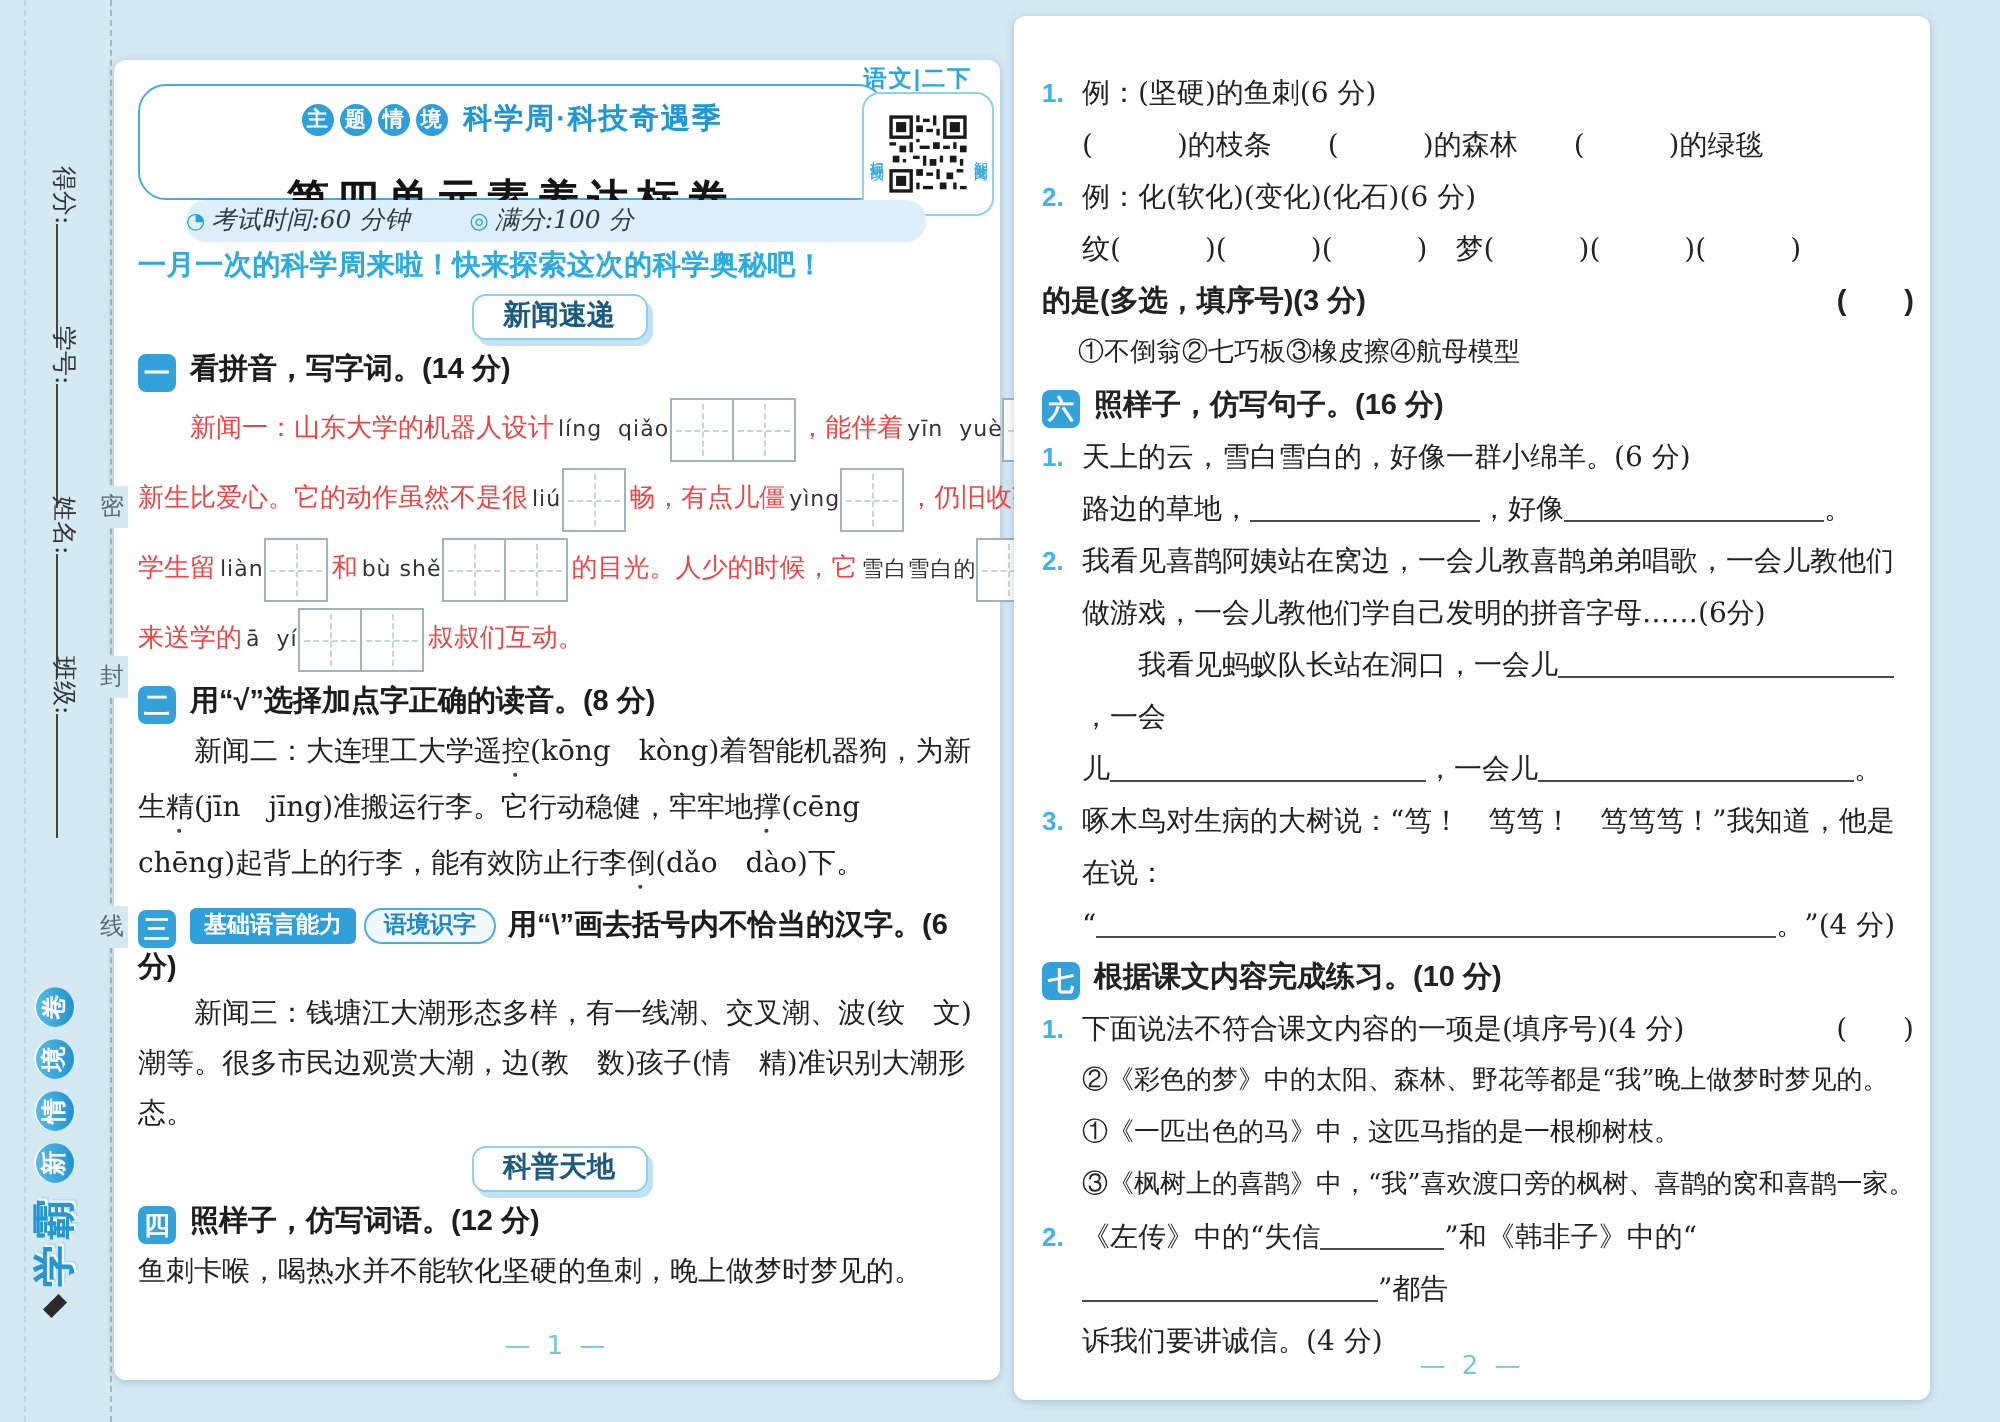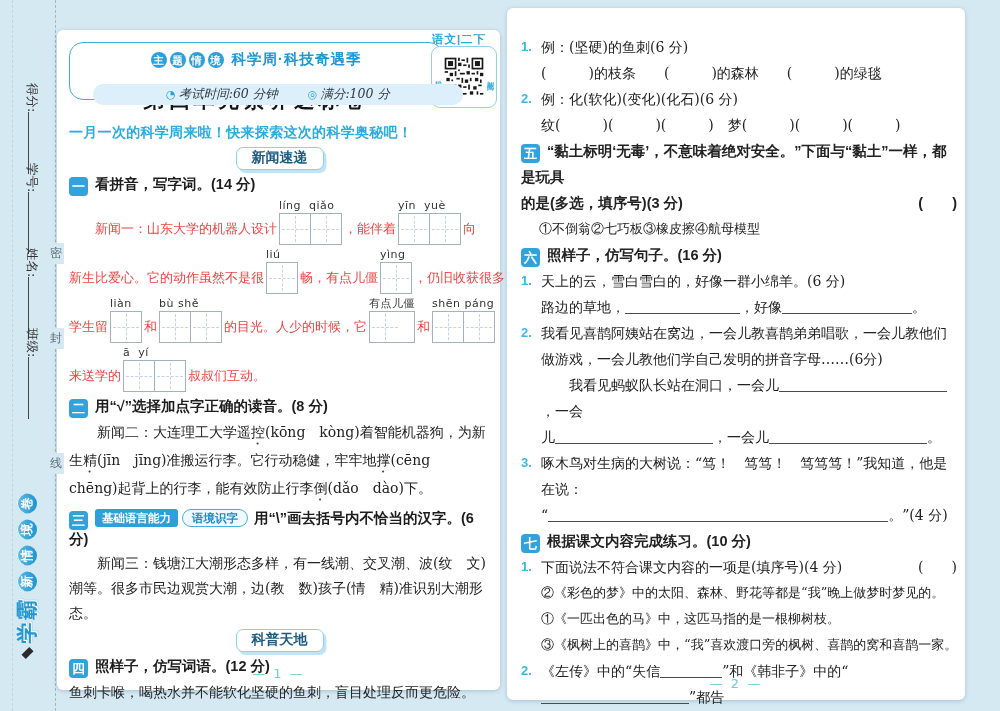--- a/index.html
+++ b/index.html
@@ -35,22 +35,22 @@
   .tcirc{display:inline-block;width:16px;height:16px;border-radius:50%;background:#2f9fd9;
          color:#fff;text-align:center;font:700 10.5px/16px "Liberation Sans",sans-serif;}
   .theme-title{font:700 14.5px "Liberation Sans",sans-serif;color:#1f97d4;margin-left:5px;letter-spacing:1px;}
   .paper-title{text-align:center;font:700 21px "DejaVu Serif",serif;color:#141414;
                letter-spacing:4px;margin-top:17px;}
   .edition{position:absolute;left:364px;top:2px;width:76px;text-align:center;
            font:700 11.5px "Liberation Sans",sans-serif;color:#2aa8dc;letter-spacing:1px;}
   .qrbox{position:absolute;left:374px;top:16px;width:64px;height:60px;border:1.5px solid #8fd0ee;
          border-radius:9px;background:#fff;display:flex;align-items:center;justify-content:center;gap:1px;}
   .qrside{writing-mode:vertical-rl;font-size:7px;color:#35aadd;letter-spacing:1px;line-height:8px;}
-  .info-strip{position:absolute;left:36px;top:54px;width:370px;height:21px;background:#ddeffa;
-              border-radius:10px;display:flex;justify-content:center;align-items:center;gap:30px;
+  .info-strip{position:absolute;left:36px;top:70px;width:370px;height:21px;background:#ddeffa;
+              border-radius:10px;display:flex;justify-content:flex-start;align-items:center;gap:30px;
               font:italic 12.5px "DejaVu Serif",serif;color:#2f3a42;}
   .info-ico{font-style:normal;color:#2aa0d8;font-size:11px;margin-right:3px;font-family:"DejaVu Sans",sans-serif;}
   
   .content{position:absolute;left:12px;right:10px;top:94px;}
   .intro{font:700 14px "Liberation Sans",sans-serif;color:#2cabdf;margin:0 0 5px;letter-spacing:.3px;}
   .sec-wrap{text-align:center;margin:3px 0 4px;}
   .sec-badge{display:inline-block;padding:1px 15px 2px;background:#fff;border:1.5px solid #8ecfec;
              border-radius:7px;font:700 14px "Liberation Sans",sans-serif;color:#1c5a80;
              box-shadow:2.5px 3px 0 #c2e3f3;}
   .qtitle{margin:5px 0 2px;font:700 14.5px "Liberation Sans",sans-serif;color:#1d1d1d;}
@@ -61,21 +61,21 @@
         padding:0 7px;border-radius:3px;vertical-align:1px;}
   .tag2{display:inline-block;border:1.2px solid #49aede;color:#1f88c4;background:#f0fafe;
         font:700 11.5px/16px "Liberation Sans",sans-serif;padding:0 9px;border-radius:9px;
         margin:0 6px 0 4px;vertical-align:1px;}
   .body-p{font:14px/25px "DejaVu Serif",serif;color:#222;margin:1px 0;}
   .em-dot{-webkit-text-emphasis:filled dot #444;text-emphasis:filled dot #444;
           -webkit-text-emphasis-position:under left;text-emphasis-position:under left;}
   
   .qline{display:flex;align-items:flex-end;margin:3px 0 2px;}
   .qline .t{font:13px/17px "DejaVu Serif",serif;color:#ef4444;padding-bottom:8px;white-space:pre;}
-  .pybox{display:inline-flex;flex-direction:column;margin:0 2px;}
+  .pybox{display:inline-flex;flex-direction:row;align-items:center;margin:0 2px;}
   .py{font:11px/13px "DejaVu Sans",sans-serif;color:#333;height:14px;letter-spacing:.5px;white-space:pre;}
   .cells{display:flex;border:1.2px solid #9fb4bf;background:#fff;}
   .cells i{width:30px;height:30px;position:relative;border-left:1.2px solid #9fb4bf;display:block;}
   .cells i:first-child{border-left:none;}
   .cells i::before{content:"";position:absolute;left:50%;top:2px;bottom:2px;border-left:1px dashed #c6d5dd;}
   .cells i::after{content:"";position:absolute;top:50%;left:2px;right:2px;border-top:1px dashed #c6d5dd;}
   .blank{display:inline-block;border-bottom:1px solid #4a4a4a;height:13px;vertical-align:-2px;}
   
   .content-r{position:absolute;left:14px;right:8px;top:26px;}
   .content-r p{font:14px/26px "DejaVu Serif",serif;color:#222;margin:0;}
@@ -247,21 +247,21 @@
           <span class="t">和</span>
           <span class="pybox">
             <span class="py">bù shě</span>
             <span class="cells">
               <i></i>
               <i></i>
             </span>
           </span>
           <span class="t">的目光。人少的时候，它</span>
           <span class="pybox">
-            <span class="py">有点儿僵</span>
+            <span class="py">雪白雪白的</span>
             <span class="cells">
               <i></i>
             </span>
           </span>
           <span class="t">和</span>
           <span class="pybox">
             <span class="py">shēn páng</span>
             <span class="cells">
               <i></i>
               <i></i>
@@ -288,37 +288,34 @@
       <p class="qtitle">
         <span class="qbadge">三</span><span class="tag1">基础语言能力</span><span class="tag2">语境识字</span><span>用“\”画去括号内不恰当的汉字。(6 分)</span>
       </p>
       <p class="body-p">　　新闻三：钱塘江大潮形态多样，有一线潮、交叉潮、波(纹　文)潮等。很多市民边观赏大潮，边(教　数)孩子(情　精)准识别大潮形态。</p>
 
       <div class="sec-wrap"><span class="sec-badge">科普天地</span></div>
 
       <p class="qtitle">
         <span class="qbadge">四</span><span>照样子，仿写词语。(12 分)</span>
       </p>
-      <p class="body-p">鱼刺卡喉，喝热水并不能软化坚硬的鱼刺，盲目处理反而更危险。</p>
+      <p class="body-p">鱼刺卡喉，喝热水并不能软化坚硬的鱼刺，晚上做梦时梦见的。</p>
     </div>
 
     <div class="footer">— 1 —</div>
   </div>
 
   <div class="page" id="page-r">
     <div class="content-r">
 
       <p class="item"><span class="inum">1.</span><span>例：(坚硬)的鱼刺(6 分)</span></p>
       <p class="item">(　　　)的枝条　　(　　　)的森林　　(　　　)的绿毯</p>
       <p class="item"><span class="inum">2.</span><span>例：化(软化)(变化)(化石)(6 分)</span></p>
       <p class="item">纹(　　　)(　　　)(　　　)　梦(　　　)(　　　)(　　　)</p>
 
-      <p class="rtitle">
-        <span class="qbadge">五</span><span>“黏土标明‘无毒’，不意味着绝对安全。”下面与“黏土”一样，都是玩具</span>
-      </p>
       <p class="flexline rtitle">
         <span class="grow">的是(多选，填序号)(3 分)</span>
         <span class="ansr">(　　)</span>
       </p>
       <div class="optrow">
         <p class="opt">①不倒翁</p>
         <p class="opt">②七巧板</p>
         <p class="opt">③橡皮擦</p>
         <p class="opt">④航母模型</p>
       </div>

